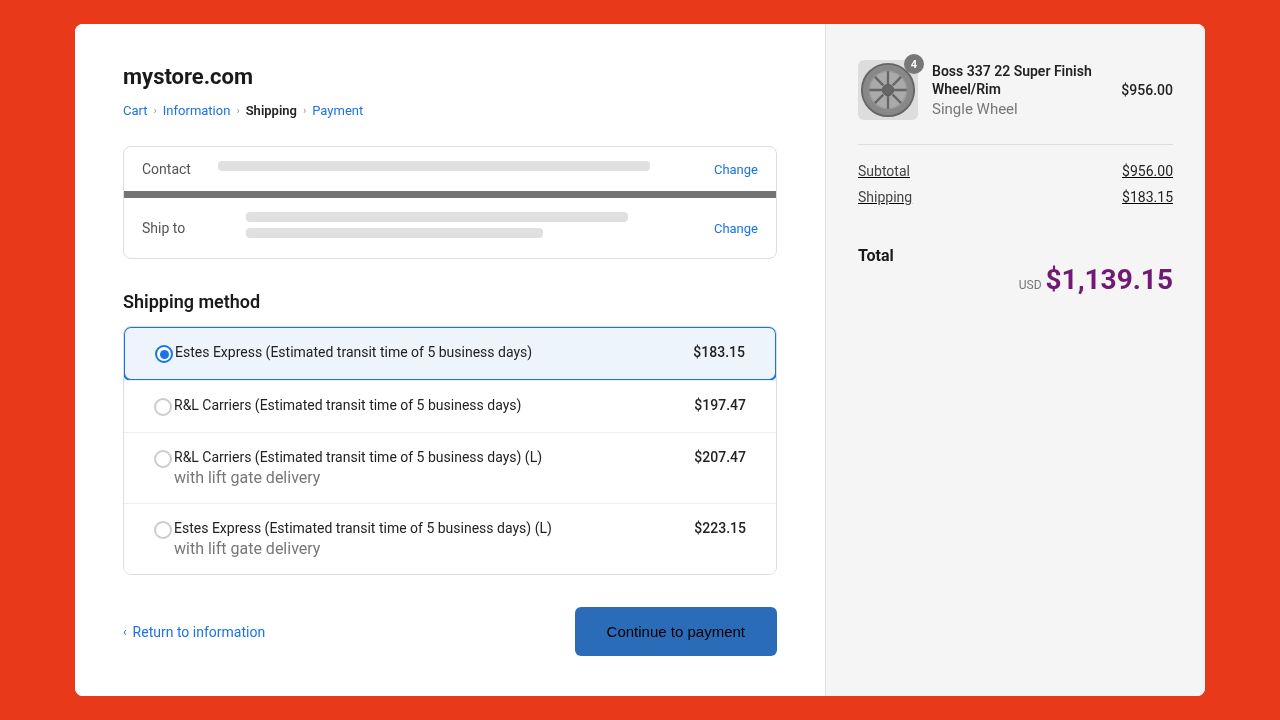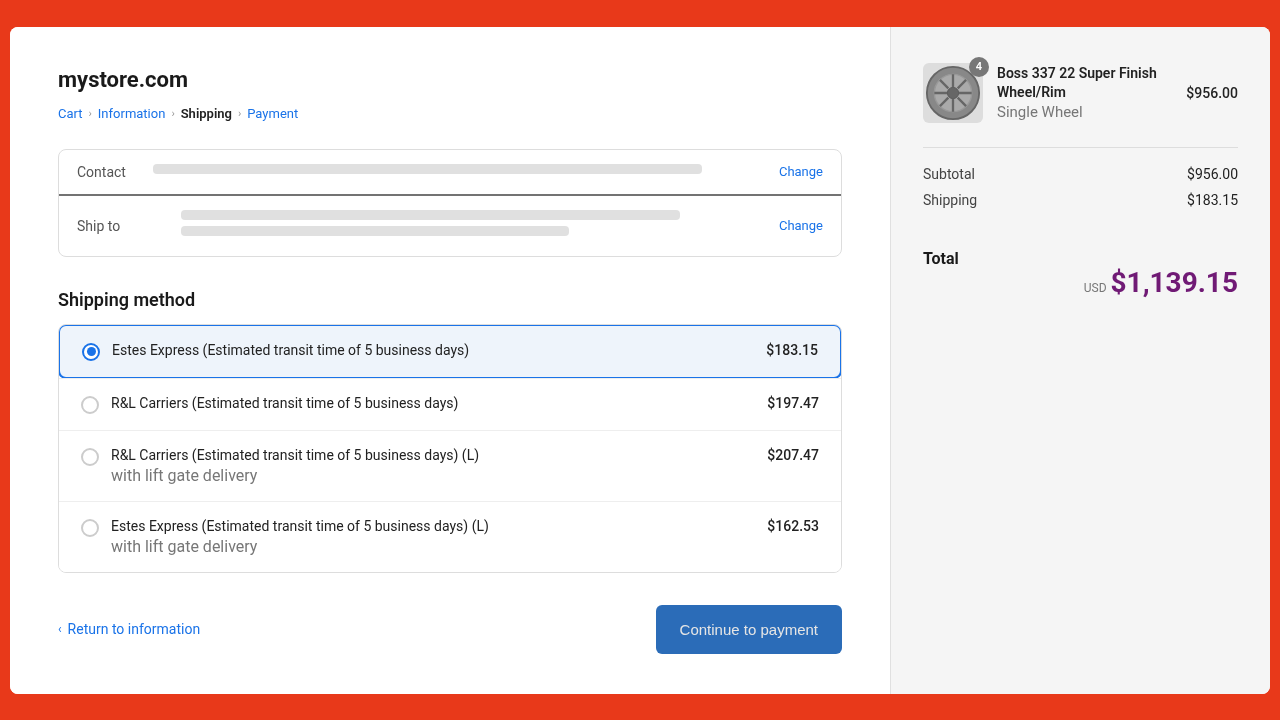--- a/index.html
+++ b/index.html
@@ -6,21 +6,21 @@
     body {
       background-color: #e8391a;
       display: flex;
       justify-content: center;
       align-items: center;
       min-height: 100vh;
       font-family: -apple-system, BlinkMacSystemFont, 'Segoe UI', Roboto, sans-serif;
     }
     .page-container {
       background: #fff;
-      width: 1260px;
+      width: 1130px;
       min-height: 640px;
       border-radius: 8px;
       display: flex;
       overflow: hidden;
     }
     .left-panel {
       flex: 1;
       padding: 40px 48px;
       background: #fff;
     }
@@ -61,21 +61,21 @@
       margin-bottom: 28px;
       overflow: hidden;
     }
     .info-row {
       display: flex;
       align-items: center;
       padding: 14px 18px;
       gap: 16px;
     }
     .info-row + .info-row {
-      border-top: 2px solid #737373;
+      border-top: 7px solid #737373;
       gap: 44px;
     }
     .info-label {
       font-size: 14px;
       color: #555;
       width: 60px;
       flex-shrink: 0;
     }
     .info-value-bar {
       flex: 1;
@@ -103,22 +103,22 @@
       margin-top: 32px;
     }
     .shipping-options {
       border: 1px solid #ddd;
       border-radius: 8px;
       overflow: hidden;
     }
     .shipping-option {
       display: flex;
       align-items: flex-start;
-      padding: 16px 22px;
-      gap: 12px;
+      padding: 16px 30px;
+      gap: 2px;
       cursor: pointer;
       background: #fff;
     }
     .shipping-option + .shipping-option {
       border-top: 1px solid #eee;
     }
     .shipping-option.selected {
       background: #eef4fb;
       border: 2px solid #1a73e8;
       border-radius: 8px;
@@ -177,23 +177,23 @@
       color: #1a73e8;
       font-size: 14px;
       cursor: pointer;
       text-decoration: none;
     }
     .return-link .chevron {
       font-size: 12px;
     }
     .continue-btn {
       background: #2b6cb8;
-      color: #e5e5e5;
+      color: #000000;
       border: none;
-      padding: 16px 24px;
+      padding: 16px 32px;
       border-radius: 6px;
       font-size: 15px;
       font-weight: 500;
       cursor: pointer;
     }
     
     .product-row {
       display: flex;
       align-items: center;
       gap: 14px;
@@ -249,20 +249,21 @@
       flex-shrink: 0;
     }
     .totals-section {
       border-top: 1px solid #ddd;
       padding-top: 18px;
     }
     .total-row {
       display: flex;
       justify-content: space-between;
       margin-bottom: 10px;
+      text-decoration: underline;
     }
     .total-label {
       font-size: 14px;
       color: #444;
     }
     .total-value {
       font-size: 14px;
       color: #222;
     }
     .grand-total-row {
@@ -361,21 +362,21 @@
         </div>
         <div class="option-price">$207.47</div>
       </div>
 
       <div class="shipping-option">
         <div class="radio-btn"></div>
         <div class="option-info">
           <div class="option-name">Estes Express (Estimated transit time of 5 business days) (L)</div>
           <div class="option-sub">with lift gate delivery</div>
         </div>
-        <div class="option-price">$162.53</div>
+        <div class="option-price">$223.15</div>
       </div>
 
     </div>
 
     <div class="footer-actions">
       <a class="return-link">
         <span class="chevron">‹</span>
         <span>Return to information</span>
       </a>
       <button class="continue-btn">Continue to payment</button>

